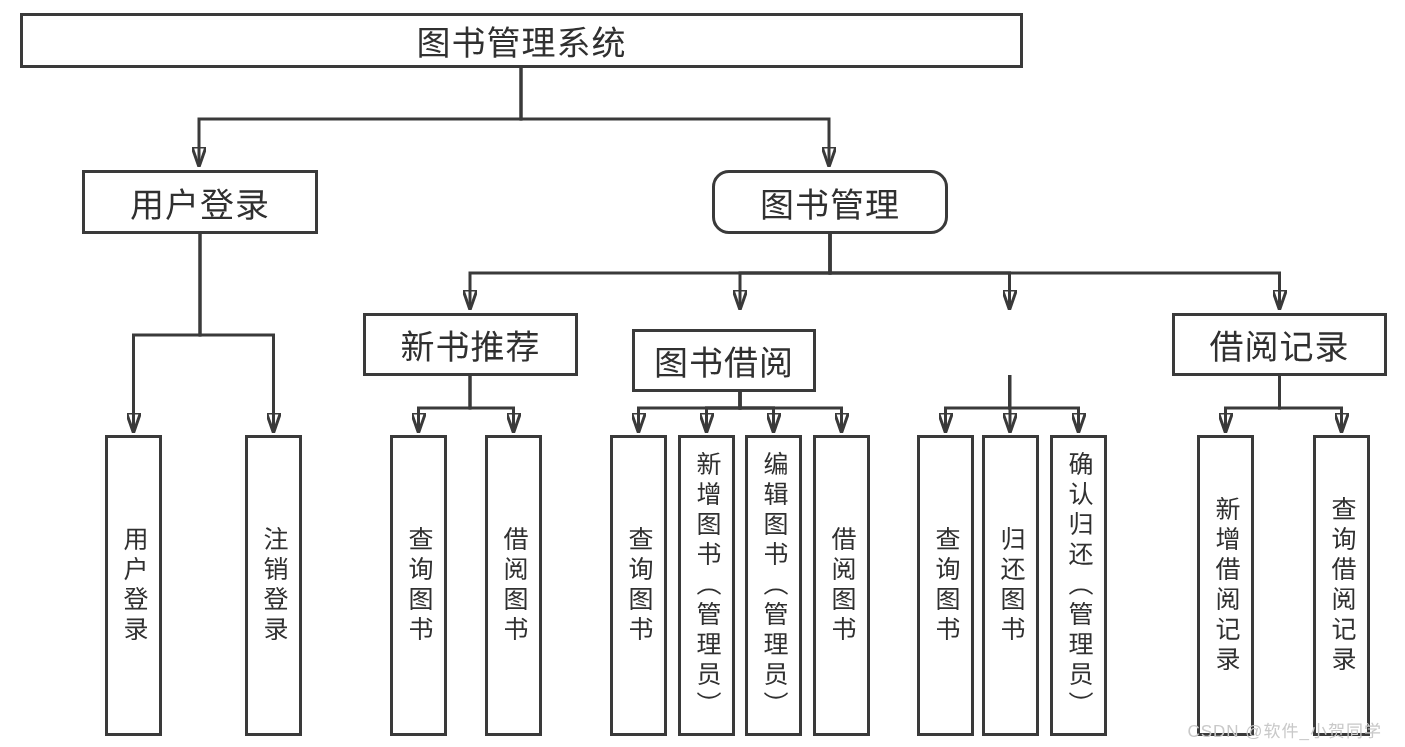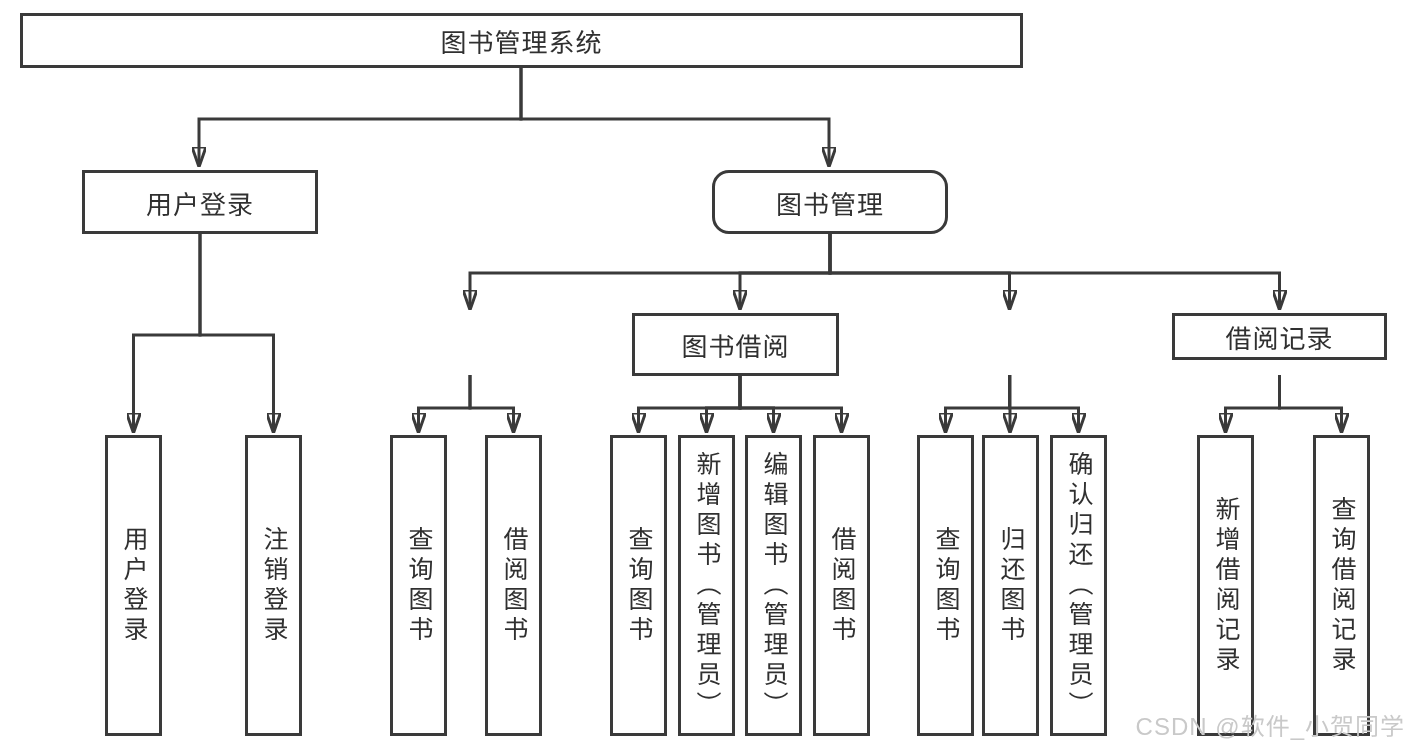--- a/index.html
+++ b/index.html
@@ -23,44 +23,44 @@
     color:var(--line);
   }
   .connectors path{stroke:currentColor;stroke-width:3;fill:none;}
   .node{
     position:absolute;z-index:2;
     box-sizing:border-box;
     background:var(--box_fill);
     border:3px solid var(--border);
     display:flex;align-items:center;justify-content:center;
     color:var(--text);
-    font-size:26px;
+    font-size:34px;
     letter-spacing:1px;
     white-space:nowrap;
   }
   .leaf{
     position:absolute;z-index:2;
     box-sizing:border-box;
     background:var(--box_fill);
     border:3px solid var(--border);
     display:flex;align-items:center;justify-content:center;
     color:var(--text);
     top:435px;width:57px;height:301px;
   }
   .leaf span{
     writing-mode:vertical-rl;
     font-size:25px;
     letter-spacing:5px;
     line-height:1;
   }
   .watermark{
     position:absolute;z-index:5;
-    right:0;bottom:5px;
+    right:23px;bottom:5px;
     color:var(--watermark);
-    font-size:24px;
+    font-size:17px;
     letter-spacing:1px;
     white-space:nowrap;
   }
 </style>
 </head>
 <body>
 
 <div class="canvas">
 
   <svg class="connectors" width="1405" height="747" viewBox="0 0 1405 747" xmlns="http://www.w3.org/2000/svg">
@@ -94,22 +94,23 @@
 
     <path d="M1279.5,375 L1279.5,408 L1225.5,408 L1225.5,432" marker-end="url(#arrow)"></path>
     <path d="M1279.5,375 L1279.5,408 L1341.5,408 L1341.5,432" marker-end="url(#arrow)"></path>
   </svg>
 
   <div class="node" style="left:20px;top:13px;width:1003px;height:55px;">图书管理系统</div>
 
   <div class="node" style="left:82px;top:170px;width:236px;height:64px;">用户登录</div>
   <div class="node" style="left:712px;top:170px;width:236px;height:64px;border-radius:17px;">图书管理</div>
 
-  <div class="node" style="left:632px;top:313px;width:207px;height:63px;">图书借阅</div>
-  <div class="node" style="left:1172px;top:313px;width:215px;height:47px;">借阅记录</div>
+  <div class="node" style="left:363px;top:313px;width:215px;height:63px;">新书推荐</div>
+  <div class="node" style="left:632px;top:329px;width:184px;height:63px;">图书借阅</div>
+  <div class="node" style="left:1172px;top:313px;width:215px;height:63px;">借阅记录</div>
 
   <div class="leaf" style="left:105px;">
     <span>用户登录</span>
   </div>
   <div class="leaf" style="left:245px;">
     <span>注销登录</span>
   </div>
 
   <div class="leaf" style="left:390px;">
     <span>查询图书</span>

